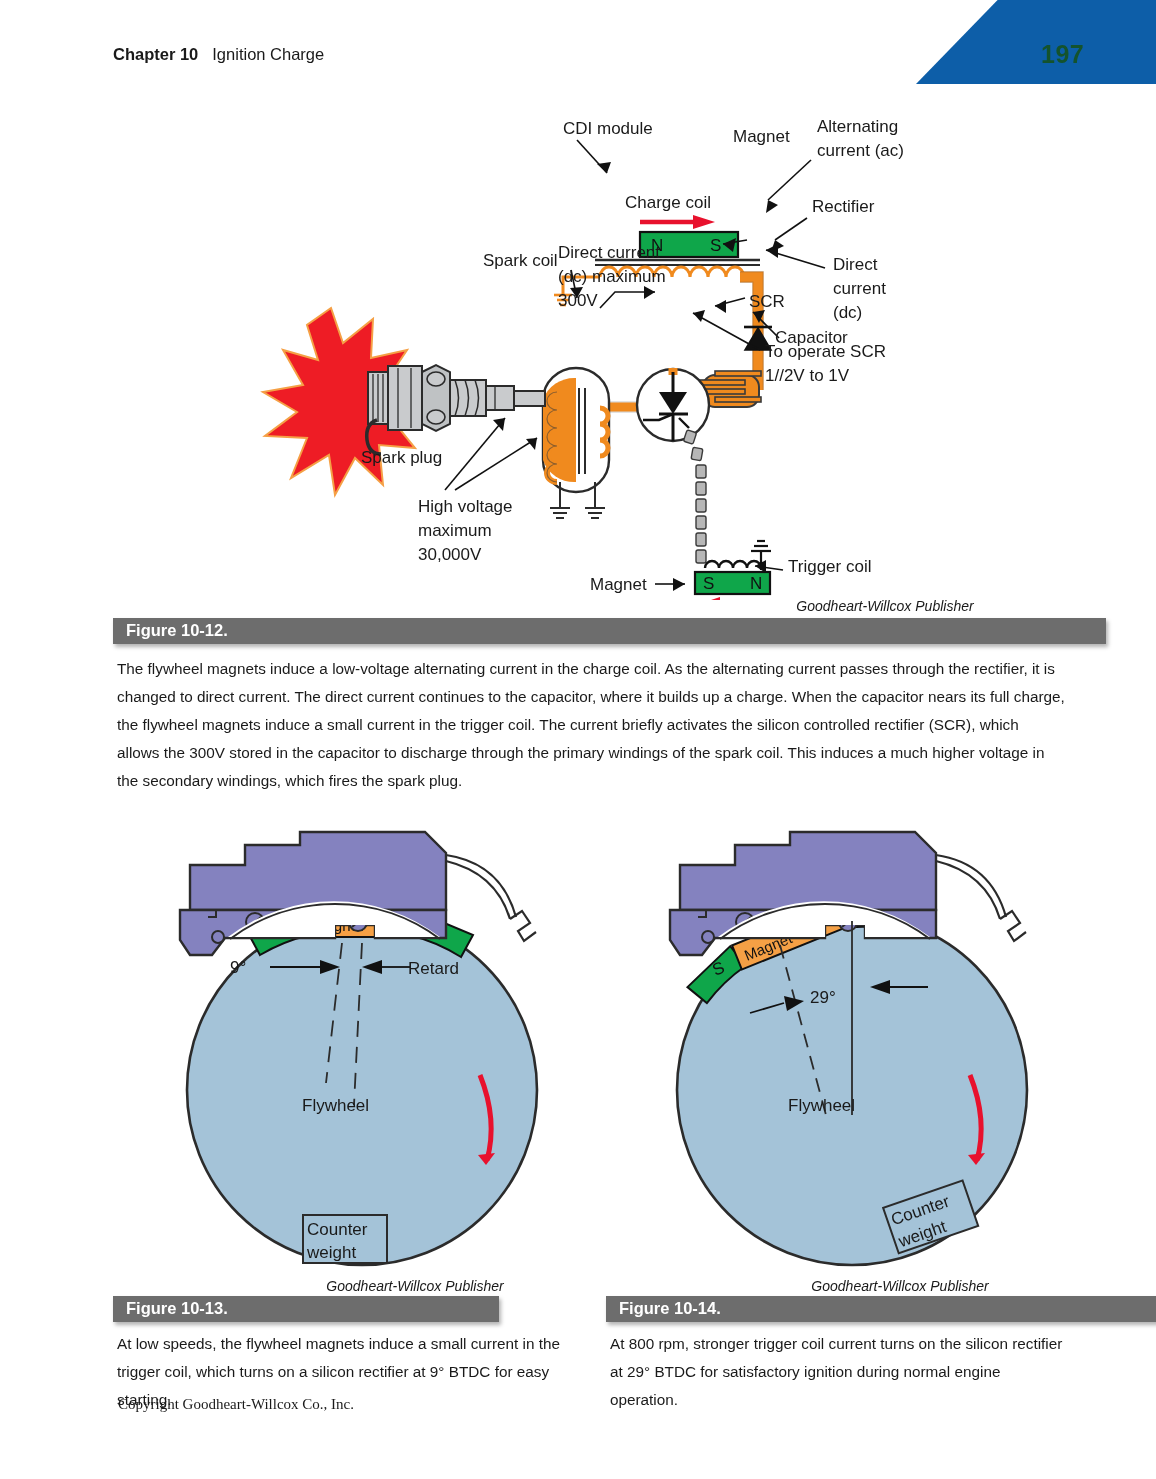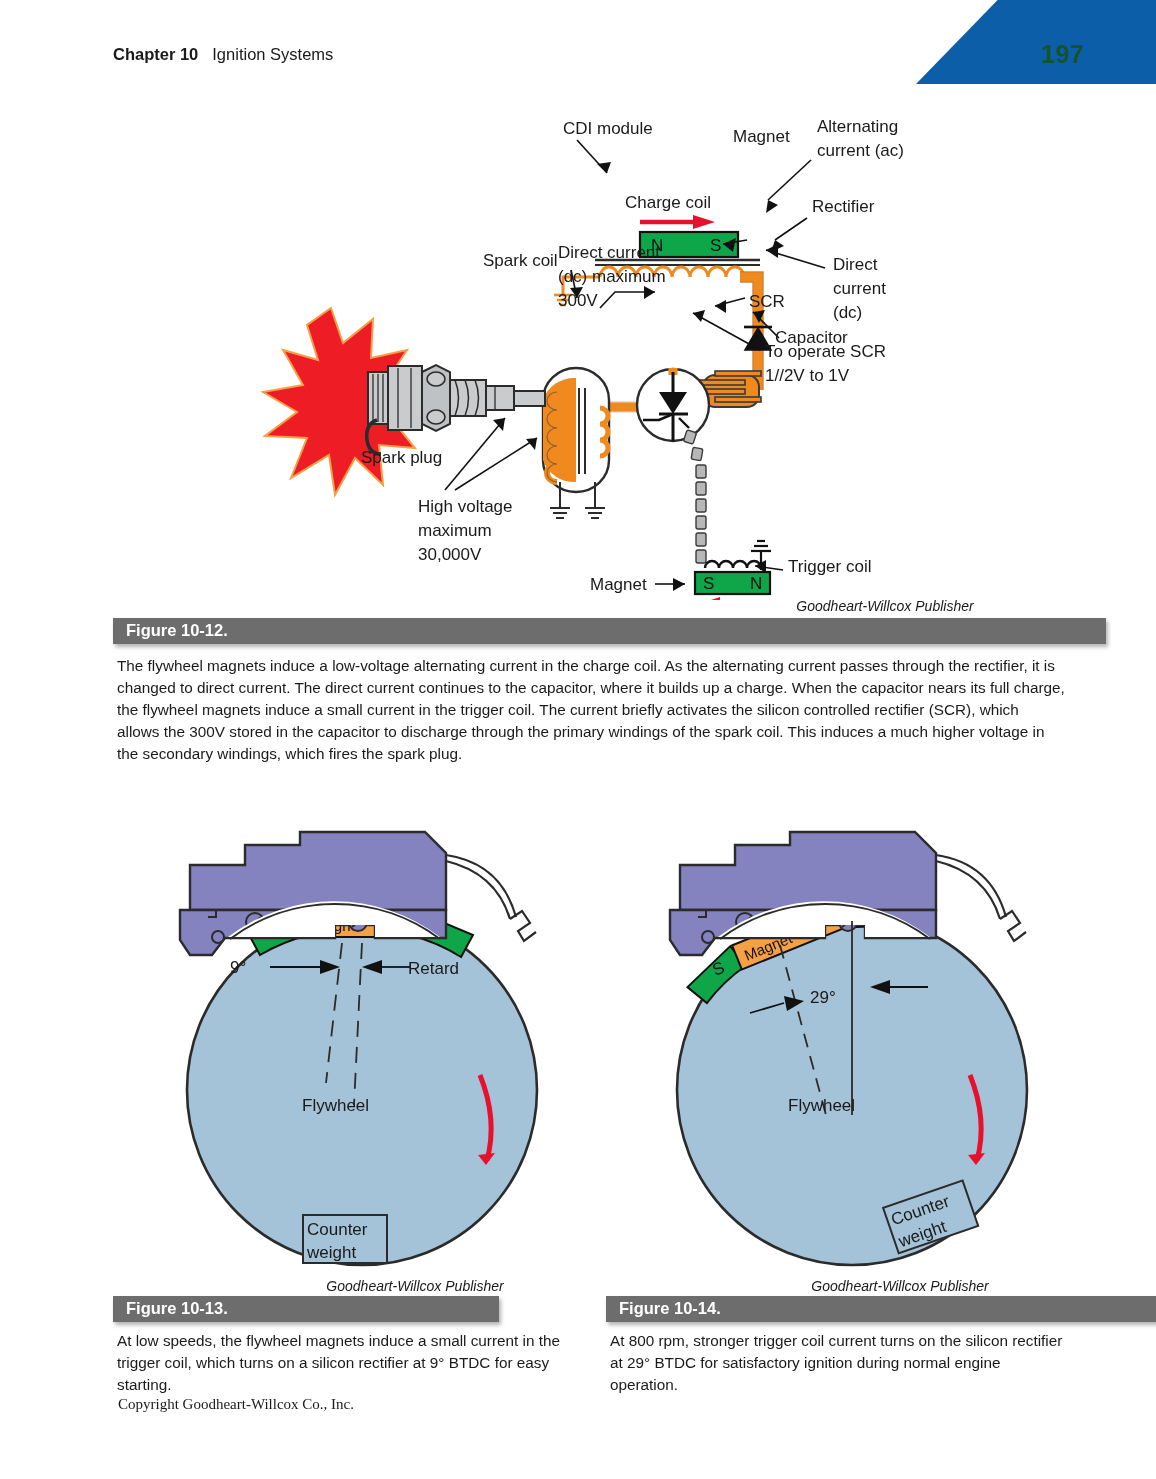--- a/index.html
+++ b/index.html
@@ -69,21 +69,21 @@
     position: absolute;
     font-family: Liberation Sans, sans-serif;
     font-size: 14px;
     font-style: italic;
     color: #1a1a1a;
     text-align: center;
   }
   .body-text {
     position: absolute;
     font-size: 15.3px;
-    line-height: 22px;
+    line-height: 28px;
     color: #1a1a1a;
     text-align: left;
   }
   .copyright {
     position: absolute;
     left: 118px;
     top: 1396px;
     font-family: "Liberation Serif", serif;
     font-size: 15px;
     color: #1a1a1a;
@@ -108,21 +108,21 @@
     fill: #111111;
   }
 </style>
 </head>
 <body>
 
 <div id="page-header">
   <div class="header-banner"></div>
   <div class="header-page-number">197</div>
   <div class="header-chapter">
-    <span class="chap-num">Chapter 10</span><span>Ignition Systems</span>
+    <span class="chap-num">Chapter 10</span><span>Ignition Charge</span>
   </div>
 </div>
 
 <svg class="svg-figure" style="left:255px; top:100px;" width="840" height="500" viewBox="0 0 840 500">
 
   <line x1="340" y1="160" x2="505" y2="160" stroke="#2b2b2b" stroke-width="2.4"></line>
   <line x1="340" y1="165" x2="505" y2="165" stroke="#2b2b2b" stroke-width="2"></line>
 
   <rect x="385" y="132" width="98" height="25" fill="#0fa64a" stroke="#111111" stroke-width="2.2"></rect>
   <text class="ns-letter" x="396" y="151">N</text>

